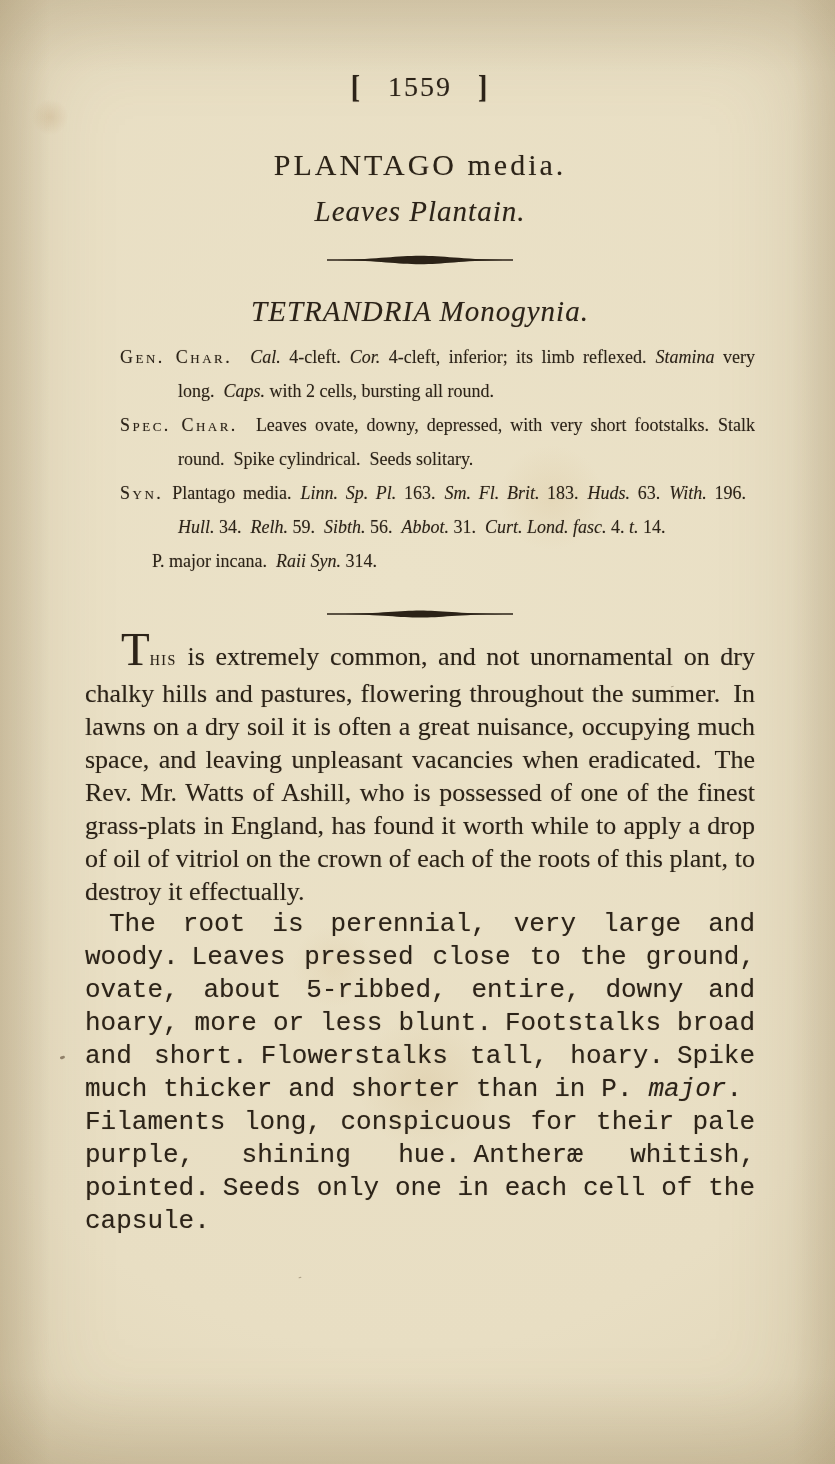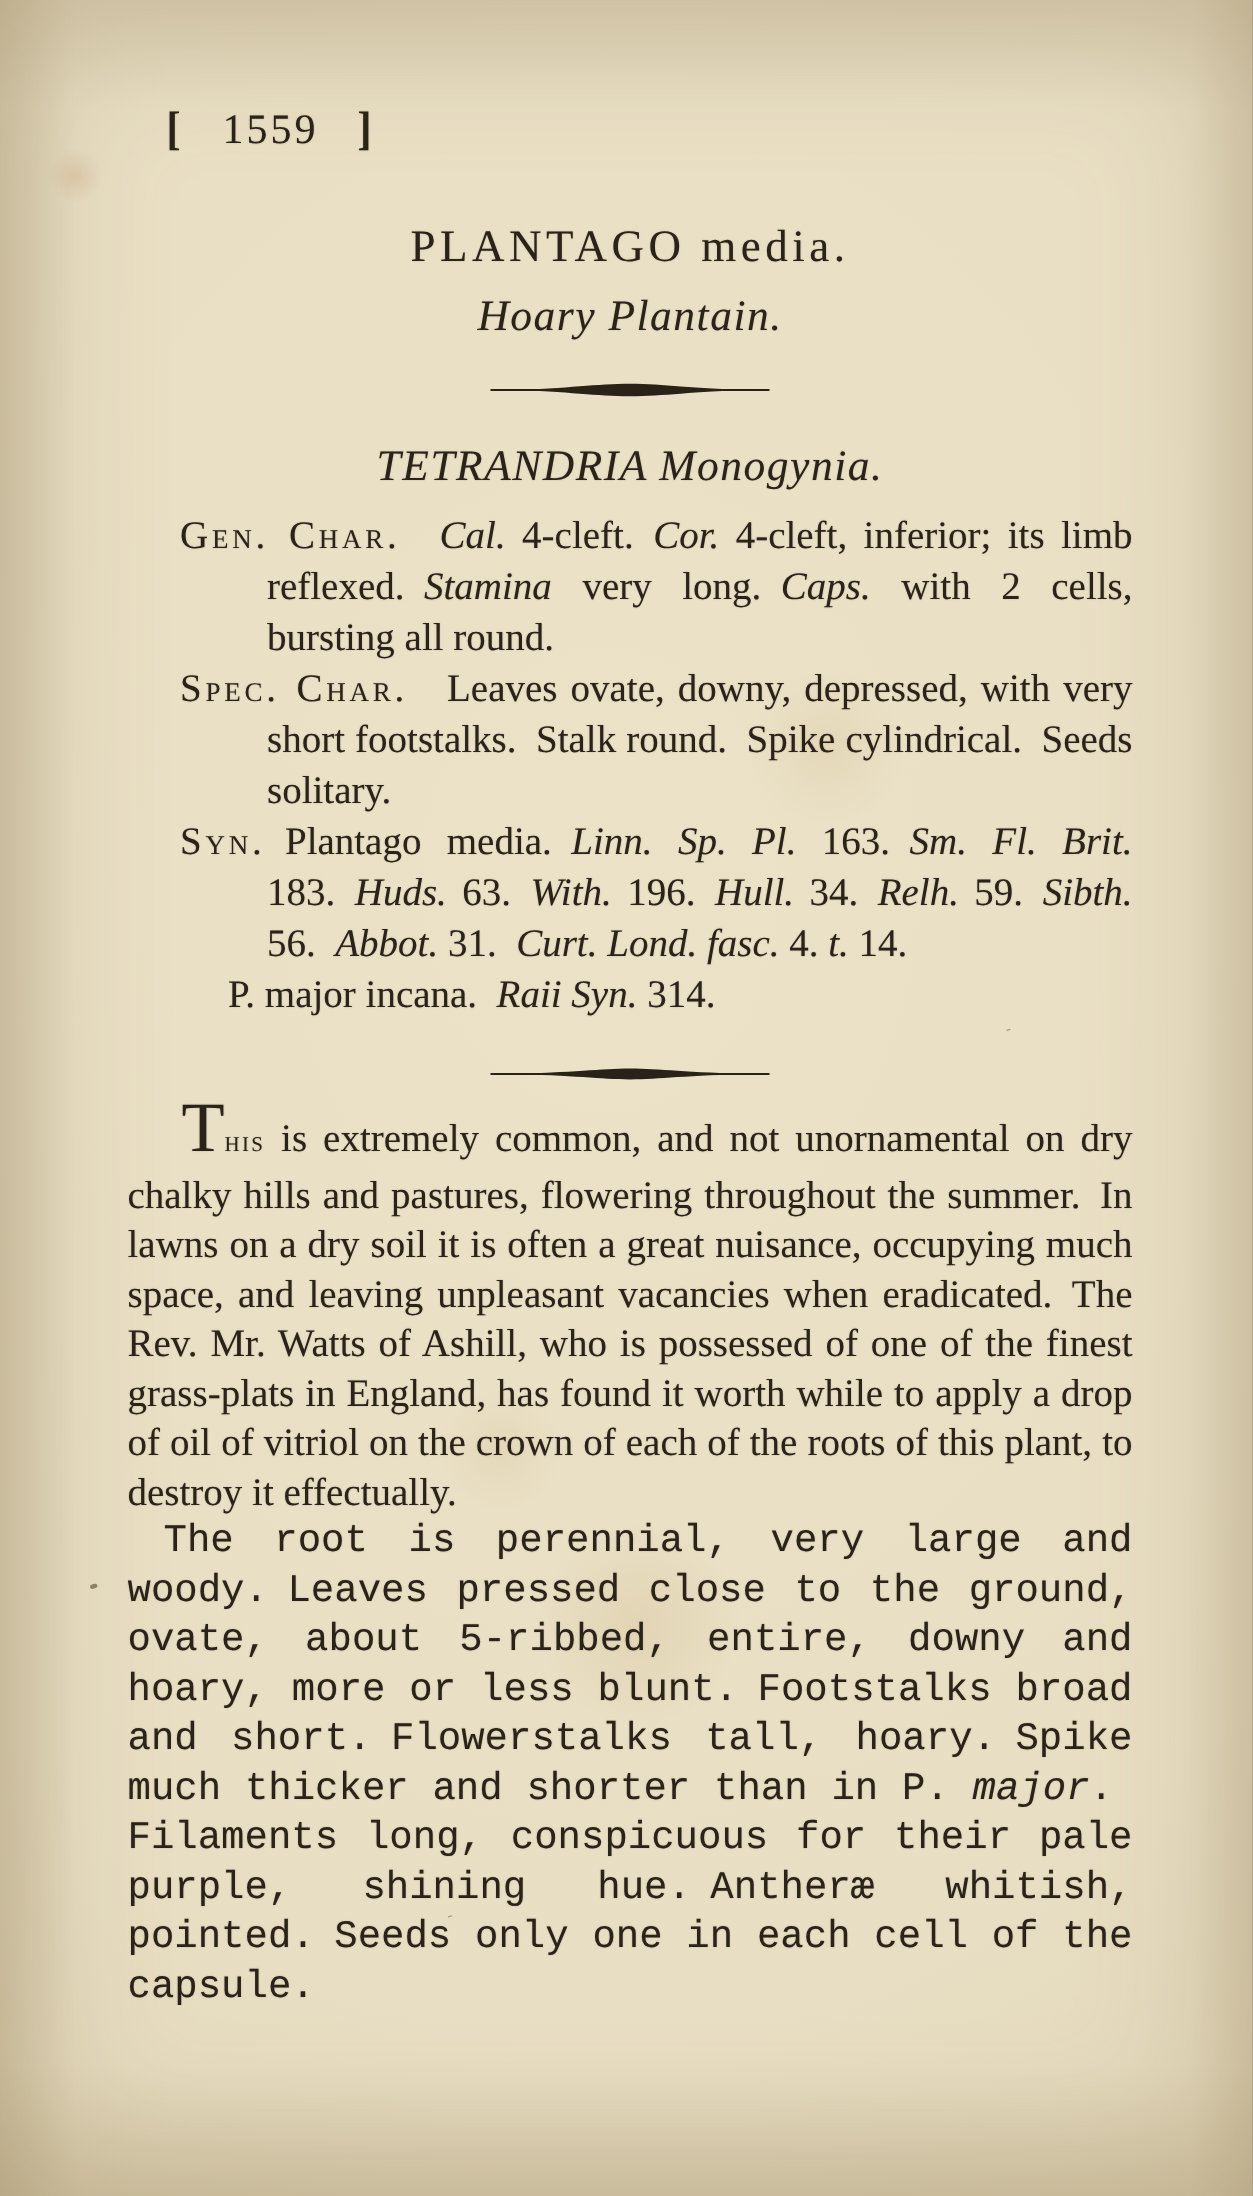--- a/index.html
+++ b/index.html
@@ -42,32 +42,32 @@
       368px -764px 0 -1.5px rgba(80,62,40,0.35);
   }
 
   .content {
     position:absolute; inset:0;
     padding:72px 80px 0 85px;
     box-sizing:border-box;
     text-shadow:0 0 1px rgba(44,35,24,0.30);
   }
 
-  .header-line { text-align:left; font-size:28px; line-height:30px; letter-spacing:2px; }
+  .header-line { text-align:center; font-size:28px; line-height:30px; letter-spacing:2px; }
   .bracket { display:inline-block; margin:0 26px; transform:scaleY(1.12); font-weight:bold; }
 
   .title    { text-align:center; font-size:30px; line-height:38px; letter-spacing:3px; margin-top:44px; }
   .subtitle { text-align:center; font-size:29px; line-height:34px; letter-spacing:1px; font-style:italic; margin-top:10px; }
 
   .rule { display:block; margin:26px auto 0 auto; color:#2b2217; }
   .rule-bottom { margin-top:30px; }
 
   .classification { text-align:center; font-size:29px; line-height:30px; letter-spacing:1px; font-style:italic; margin-top:30px; }
 
-  .entries { margin-top:14px; font-size:26px; line-height:34px; text-align:justify; }
+  .entries { margin-top:14px; font-size:18px; line-height:34px; text-align:justify; }
   .entry   { padding-left:93px; text-indent:-58px; }
   .entry-cont { padding-left:67px; text-indent:0; }
 
   .bodytext { font-size:26px; line-height:33px; text-align:justify; }
   .para1 { margin-top:20px; text-indent:36px; }
   .para2 { text-indent:24px;font-family:Liberation Mono, monospace; }
 
   
   .s-it      { font-style:italic; }
   .s-sc      { font-variant:small-caps; letter-spacing:2.5px; }
@@ -81,21 +81,21 @@
   <div class="vignette"></div>
   <div class="specks"></div>
 
   <div class="content">
 
     <div class="header-line">
       <span class="bracket">[</span><span>1559</span><span class="bracket">]</span>
     </div>
 
     <div class="title">PLANTAGO media.</div>
-    <div class="subtitle">Hoary Plantain.</div>
+    <div class="subtitle">Leaves Plantain.</div>
 
     <svg class="rule" width="190" height="12" viewBox="0 0 190 12" aria-hidden="true">
       <path d="M2 6 L188 6" stroke="currentColor" stroke-width="1.4" fill="none"></path>
       <path d="M12 6 C55 5.1 72 1.8 95 1.8 C118 1.8 135 5.1 178 6 C135 6.9 118 10.2 95 10.2 C72 10.2 55 6.9 12 6 Z" fill="currentColor"></path>
     </svg>
 
     <div class="classification">TETRANDRIA Monogynia.</div>
 
     <div class="entries">
       <div class="entry"><span class="s-sc">Gen. Char.</span><span> </span><span class="s-it">Cal.</span><span> 4-cleft. </span><span class="s-it">Cor.</span><span> 4-cleft, inferior; its limb reflexed. </span><span class="s-it">Stamina</span><span> very long. </span><span class="s-it">Caps.</span><span> with 2 cells, bursting all round.</span></div>

